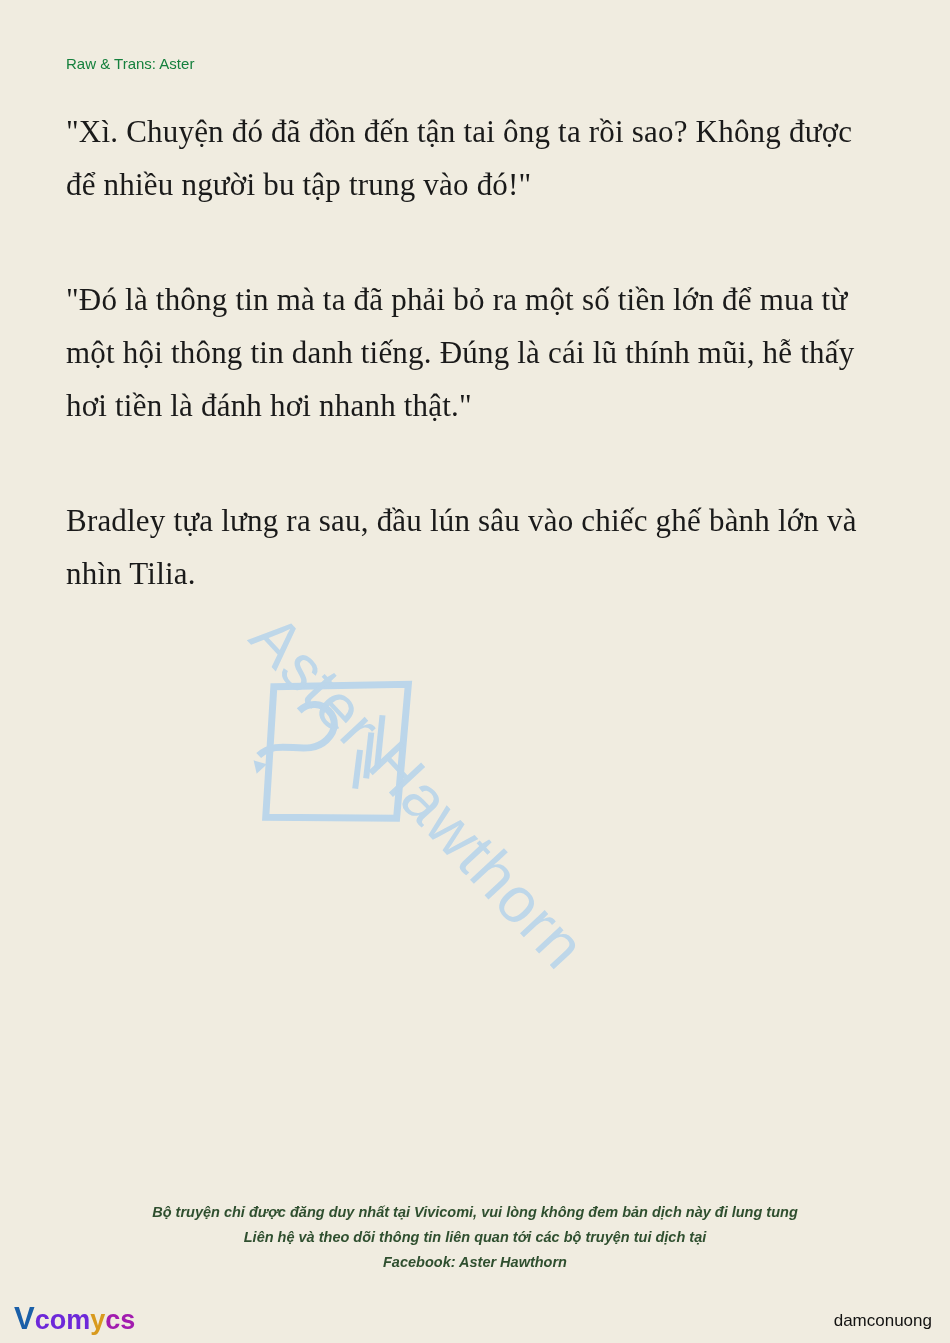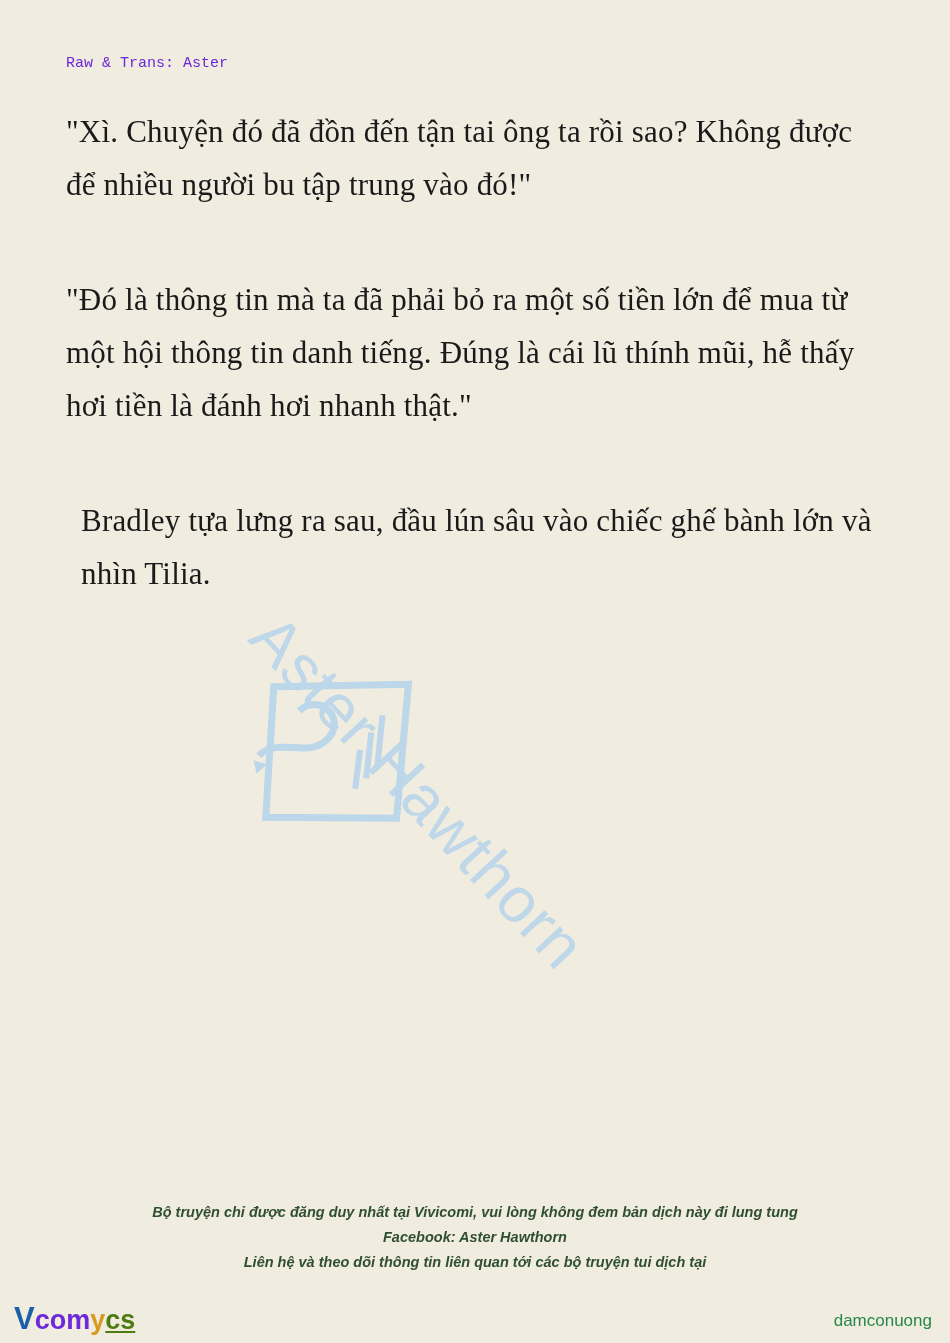--- a/index.html
+++ b/index.html
@@ -54,44 +54,43 @@
     transform-origin: 60px 60px;
   }
   .wm-logo svg {
     display: block;
   }
 
   .credit {
     position: absolute;
     left: 66px;
     top: 55px;
-    font-family: Liberation Mono, monospace;
+    font-family: Liberation Sans, sans-serif;
     font-size: 15px;
-    color: #6d28d9;
+    color: #15803d;
     z-index: 3;
   }
 
   .content {
     position: absolute;
     left: 66px;
     top: 105px;
     width: 810px;
     z-index: 2;
   }
   .para {
     font-family: "Liberation Serif", serif;
     font-size: 31px;
     line-height: 53px;
     color: #1a1a1a;
     margin: 0 0 62px 0;
     letter-spacing: 0.2px;
   }
   .para:last-child {
     margin-bottom: 0;
-    margin-left: 15px;
   }
 
   .footer-note {
     position: absolute;
     left: 0;
     right: 0;
     top: 1200px;
     text-align: center;
     z-index: 3;
   }
@@ -127,30 +126,29 @@
     font-size: 31px;
     font-weight: bold;
   }
   .brand-com {
     color: #6d28d9;
   }
   .brand-y {
     color: #d89a1e;
   }
   .brand-cs {
-    color: #4d7c0f;
-    text-decoration: underline;
+    color: #a21caf;
   }
   .site-tag {
     position: absolute;
     right: 18px;
     bottom: 12px;
     font-family: "Liberation Sans", sans-serif;
     font-size: 17px;
-    color: #15803d;
+    color: #000000;
     opacity: 0.92;
   }
 </style>
 </head>
 <body>
 
 <div class="page">
 
   <div class="watermark">
     <div class="wm-logo">
@@ -171,22 +169,22 @@
   <div class="credit">Raw &amp; Trans: Aster</div>
 
   <div class="content">
     <p class="para">"Xì. Chuyện đó đã đồn đến tận tai ông ta rồi sao? Không được để nhiều người bu tập trung vào đó!"</p>
     <p class="para">"Đó là thông tin mà ta đã phải bỏ ra một số tiền lớn để mua từ một hội thông tin danh tiếng. Đúng là cái lũ thính mũi, hễ thấy hơi tiền là đánh hơi nhanh thật."</p>
     <p class="para">Bradley tựa lưng ra sau, đầu lún sâu vào chiếc ghế bành lớn và nhìn Tilia.</p>
   </div>
 
   <div class="footer-note">
     <div>Bộ truyện chỉ được đăng duy nhất tại Vivicomi, vui lòng không đem bản dịch này đi lung tung</div>
+    <div>Liên hệ và theo dõi thông tin liên quan tới các bộ truyện tui dịch tại</div>
     <div>Facebook: Aster Hawthorn</div>
-    <div>Liên hệ và theo dõi thông tin liên quan tới các bộ truyện tui dịch tại</div>
   </div>
 
   <div class="bottom-bar">
     <div class="brand-logo">
       <span class="brand-v">V</span>
       <span class="brand-com">com</span>
       <span class="brand-y">y</span>
       <span class="brand-cs">cs</span>
     </div>
     <div class="site-tag">damconuong</div>

